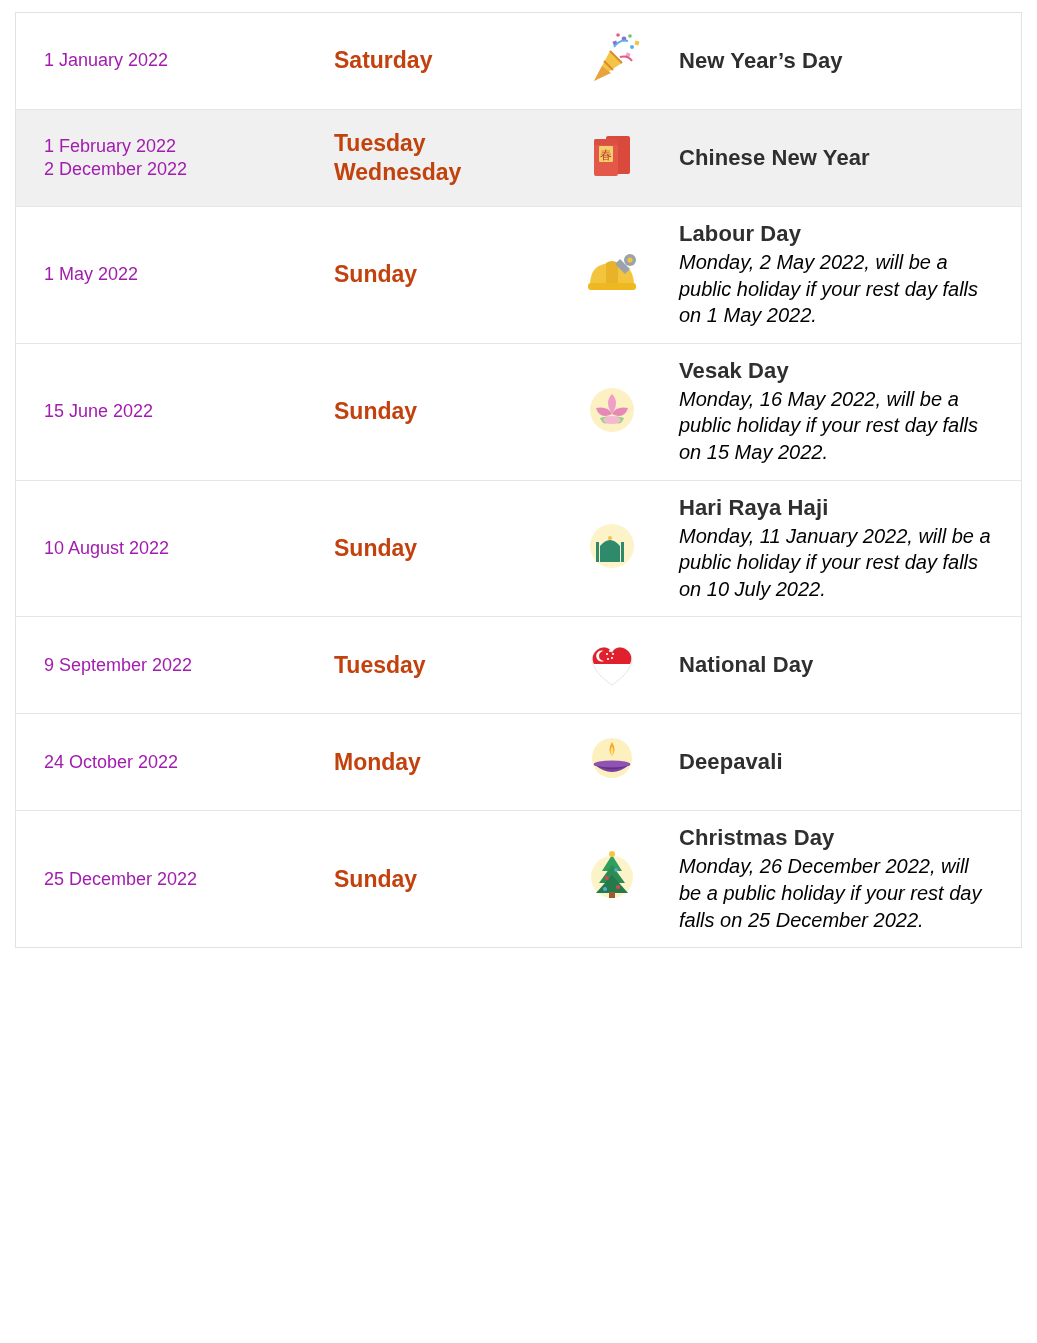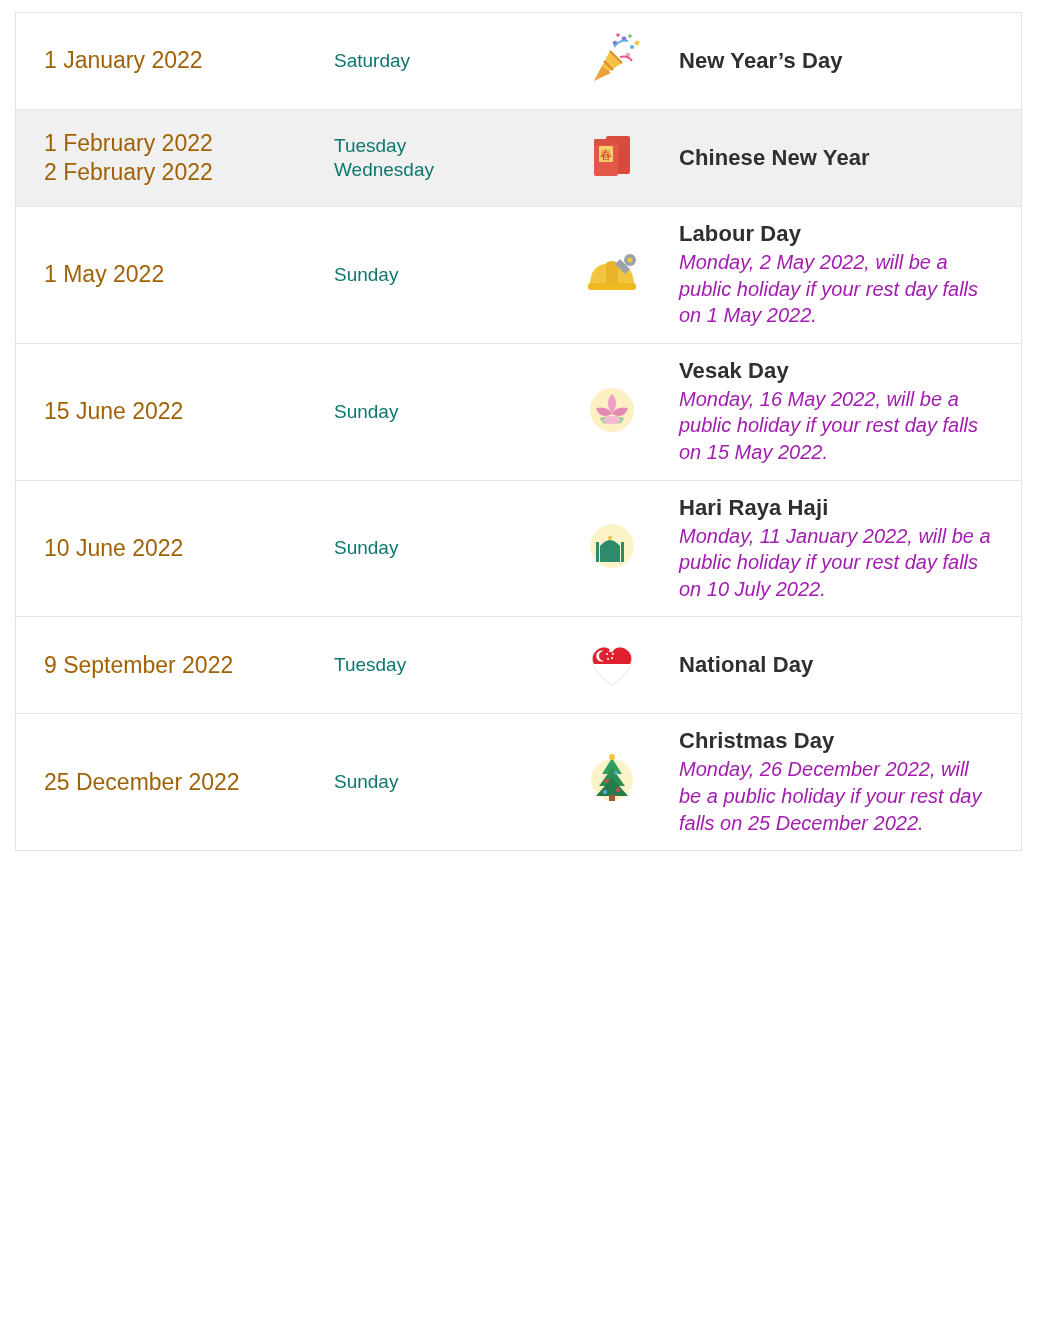--- a/index.html
+++ b/index.html
@@ -30,47 +30,48 @@
   .holiday-table tr.shaded {
     background: #f0f0f0;
   }
   .holiday-table td {
     vertical-align: middle;
     padding: 14px 0;
   }
   td.col-date {
     width: 290px;
     padding-left: 28px;
-    font-size: 23px;
-    color: #a16207;
+    font-size: 18px;
+    color: #a21caf;
     line-height: 1.28;
   }
   td.col-day {
     width: 210px;
-    font-size: 19px;
-    color: #0f766e;
+    font-size: 23px;
+    color: #c2410c;
     line-height: 1.28;
+    font-weight: bold;
   }
   td.col-icon {
     width: 135px;
     text-align: center;
   }
   td.col-name {
     padding-right: 28px;
   }
   .holiday-title {
     font-size: 22px;
     font-weight: bold;
     color: #2f2f2f;
     letter-spacing: 0.1px;
   }
   .holiday-note {
     font-size: 20px;
     font-style: italic;
-    color: #a21caf;
+    color: #000000;
     line-height: 1.33;
     margin-top: 2px;
     max-width: 355px;
   }
   .date-line, .day-line {
     display: block;
   }
   .icon-wrap {
     display: inline-block;
     width: 64px;
@@ -110,21 +111,21 @@
         <path d="M34 20 q6 -8 14 -6" stroke="#59b0e8" stroke-width="2" fill="none"></path>
         <path d="M40 30 q8 -2 12 4" stroke="#e6598d" stroke-width="2" fill="none"></path>
             </svg></span></td>
         <td class="col-name">
           <div class="holiday-title">New Year’s Day</div>
         </td>
       </tr>
       <tr class="shaded">
         <td class="col-date">
           <span class="date-line">1 February 2022</span>
-          <span class="date-line">2 February 2022</span>
+          <span class="date-line">2 December 2022</span>
         </td>
         <td class="col-day">
           <span class="day-line">Tuesday</span>
           <span class="day-line">Wednesday</span>
         </td>
         <td class="col-icon"><span class="icon-wrap"><svg viewBox="0 0 64 64">
         <rect x="26" y="12" width="24" height="38" rx="2" fill="#d94a3d"></rect>
         <rect x="14" y="15" width="24" height="37" rx="2" fill="#e4584a"></rect>
         <rect x="19" y="22" width="14" height="16" rx="1" fill="#f4d06a"></rect>
         <text x="26" y="35" font-size="12" text-anchor="middle" fill="#c0392b" font-family="DejaVu Sans, sans-serif">春</text>
@@ -170,21 +171,21 @@
         <path d="M44 40 q-10 -4 -12 2 q8 8 12 -2 z" fill="#8ed18b"></path>
         <ellipse cx="32" cy="42" rx="9" ry="4" fill="#f5b8d3"></ellipse>
             </svg></span></td>
         <td class="col-name">
           <div class="holiday-title">Vesak Day</div>
           <div class="holiday-note">Monday, 16 May 2022, will be a public holiday if your rest day falls on 15 May 2022.</div>
         </td>
       </tr>
       <tr>
         <td class="col-date">
-          <span class="date-line">10 June 2022</span>
+          <span class="date-line">10 August 2022</span>
         </td>
         <td class="col-day">
           <span class="day-line">Sunday</span>
         </td>
         <td class="col-icon"><span class="icon-wrap"><svg viewBox="0 0 64 64">
         <circle cx="32" cy="32" r="22" fill="#fdf3c8"></circle>
         <path d="M32 10 a22 22 0 1 0 0 44 a17 17 0 1 1 0 -44 z" fill="#3aa37f"></path>
         <rect x="20" y="32" width="20" height="16" fill="#2f8a6b"></rect>
         <path d="M20 32 q10 -12 20 0 z" fill="#2f8a6b"></path>
         <rect x="16" y="28" width="3" height="20" fill="#2f8a6b"></rect>
@@ -208,20 +209,39 @@
         <path d="M32 22 C30 16 22 14 16 20 C12 24 12 29 14 33 L50 33 C52 29 52 24 48 20 C42 14 34 16 32 22 Z" fill="#e0202c"></path>
         <path d="M24 20 a5.5 5.5 0 1 0 0 10 a4.2 4.2 0 1 1 0 -10 z" fill="#ffffff"></path>
         <circle cx="30" cy="20" r="1.1" fill="#ffffff"></circle>
         <circle cx="33" cy="23" r="1.1" fill="#ffffff"></circle>
         <circle cx="32" cy="27" r="1.1" fill="#ffffff"></circle>
         <circle cx="28" cy="28" r="1.1" fill="#ffffff"></circle>
         <circle cx="27" cy="23" r="1.1" fill="#ffffff"></circle>
             </svg></span></td>
         <td class="col-name">
           <div class="holiday-title">National Day</div>
+        </td>
+      </tr>
+      <tr>
+        <td class="col-date">
+          <span class="date-line">24 October 2022</span>
+        </td>
+        <td class="col-day">
+          <span class="day-line">Monday</span>
+        </td>
+        <td class="col-icon"><span class="icon-wrap"><svg viewBox="0 0 64 64">
+        <circle cx="32" cy="30" r="20" fill="#fdf0bf"></circle>
+        <path d="M32 14 q5 8 0 14 q-5 -6 0 -14 z" fill="#f6a623"></path>
+        <path d="M32 18 q3 6 0 10 q-3 -4 0 -10 z" fill="#ffe07a"></path>
+        <path d="M14 36 q18 16 36 0 z" fill="#7b3fa0"></path>
+        <path d="M14 36 q18 8 36 0" fill="none" stroke="#5f2e80" stroke-width="2"></path>
+        <ellipse cx="32" cy="36" rx="18" ry="3.5" fill="#8f52b5"></ellipse>
+            </svg></span></td>
+        <td class="col-name">
+          <div class="holiday-title">Deepavali</div>
         </td>
       </tr>
       <tr>
         <td class="col-date">
           <span class="date-line">25 December 2022</span>
         </td>
         <td class="col-day">
           <span class="day-line">Sunday</span>
         </td>
         <td class="col-icon"><span class="icon-wrap"><svg viewBox="0 0 64 64">

